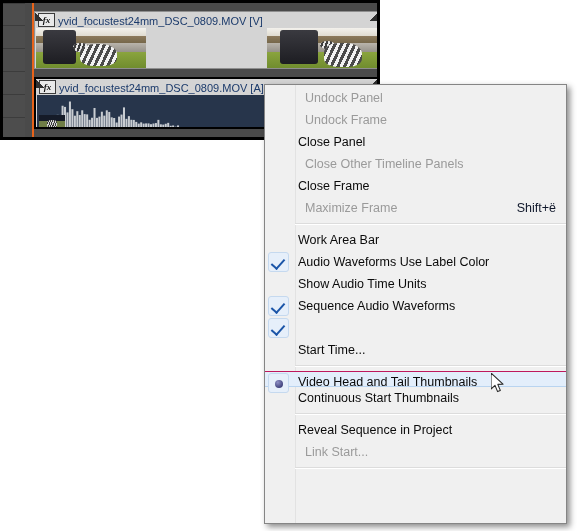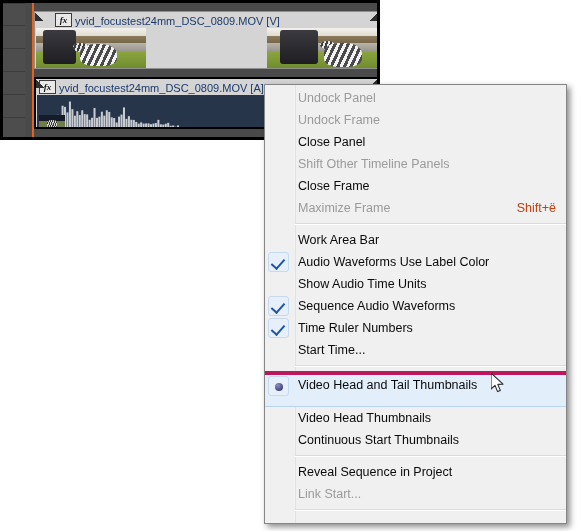--- a/index.html
+++ b/index.html
@@ -39,21 +39,21 @@
     border:1px solid #8f8f8f;
     box-sizing:border-box;
     overflow:hidden;
   }
   #video-clip .clip-title{
     position:absolute;left:0;top:0;width:100%;height:16px;
     background:#d4d4d4;
     font-size:11px;color:#1b3a6b;
     line-height:16px;
     white-space:nowrap;
-    padding-left:20px;
+    padding-left:3px;
     box-sizing:border-box;
     overflow:hidden;
   }
   .fx-badge{
     display:inline-block;
     width:15px;height:12px;line-height:12px;
     border:1px solid #3b3b3b;
     background:#e9e9e9;
     color:#111;
     font-style:italic;font-weight:bold;
@@ -143,30 +143,30 @@
   .menu-list{position:relative;z-index:2;padding:2px 0 0 0;}
   .menu-item{
     position:relative;
     height:22px;line-height:22px;
     font-size:12.5px;
     color:#0a0a0a;
     padding-left:33px;
     white-space:nowrap;
     box-sizing:border-box;
   }
-  .menu-item.disabled{color:#9a9a9a;}
+  .menu-item.disabled{color:#9a9a9a;margin-left:7px;}
   .menu-item.selected{
     background:#e3eefb;
-    border-top:4px solid #be185d;
+    border-top:1px solid #be185d;
     border-bottom:1px solid #b9d4f0;
-    height:36px;line-height:20px;
+    height:16px;line-height:20px;
   }
   .menu-item .shortcut{
     position:absolute;right:10px;top:0;
-    color:#c2410c;font-size:12.5px;
+    color:#0f172a;font-size:12.5px;
   }
   .menu-sep{
     height:1px;margin:4px 0 4px 30px;
     background:#dcdcdc;border-bottom:1px solid #ffffff;
   }
   
   .mark{
     position:absolute;left:3px;top:1px;width:21px;height:20px;
     box-sizing:border-box;
   }
@@ -397,41 +397,40 @@
     <div class="notch tr"></div>
   </div>
 </div>
 
 <div id="context-menu">
   <div class="gutter"></div>
   <div class="menu-list" id="menu-list">
       <div class="menu-item disabled"><span>Undock Panel</span></div>
       <div class="menu-item disabled"><span>Undock Frame</span></div>
       <div class="menu-item"><span>Close Panel</span></div>
-      <div class="menu-item disabled"><span>Shift Other Timeline Panels</span></div>
+      <div class="menu-item disabled"><span>Close Other Timeline Panels</span></div>
       <div class="menu-item"><span>Close Frame</span></div>
       <div class="menu-item disabled"><span>Maximize Frame</span><span class="shortcut">Shift+ë</span></div>
       <div class="menu-sep"></div>
       <div class="menu-item"><span>Work Area Bar</span></div>
       <div class="menu-item"><span class="mark check">
           <span class="tick"></span>
         </span><span>Audio Waveforms Use Label Color</span></div>
       <div class="menu-item"><span>Show Audio Time Units</span></div>
       <div class="menu-item"><span class="mark check">
           <span class="tick"></span>
         </span><span>Sequence Audio Waveforms</span></div>
       <div class="menu-item"><span class="mark check">
           <span class="tick"></span>
-        </span><span>Time Ruler Numbers</span></div>
+        </span></div>
       <div class="menu-item"><span>Start Time...</span></div>
       <div class="menu-sep"></div>
       <div class="menu-item selected"><span class="mark radio">
           <span class="dot"></span>
         </span><span>Video Head and Tail Thumbnails</span></div>
-      <div class="menu-item"><span>Video Head Thumbnails</span></div>
       <div class="menu-item"><span>Continuous Start Thumbnails</span></div>
       <div class="menu-sep"></div>
       <div class="menu-item"><span>Reveal Sequence in Project</span></div>
       <div class="menu-item disabled"><span>Link Start...</span></div>
       <div class="menu-sep"></div>
     </div>
 </div>
 
 <svg id="cursor" viewBox="0 0 14 21">
   <polygon points="0,0 0,16 4,12.4 6.6,18.6 9.3,17.4 6.8,11.4 12,11.2" fill="#ffffff" stroke="#2b2b2b" stroke-width="1.1" stroke-linejoin="round"></polygon>

